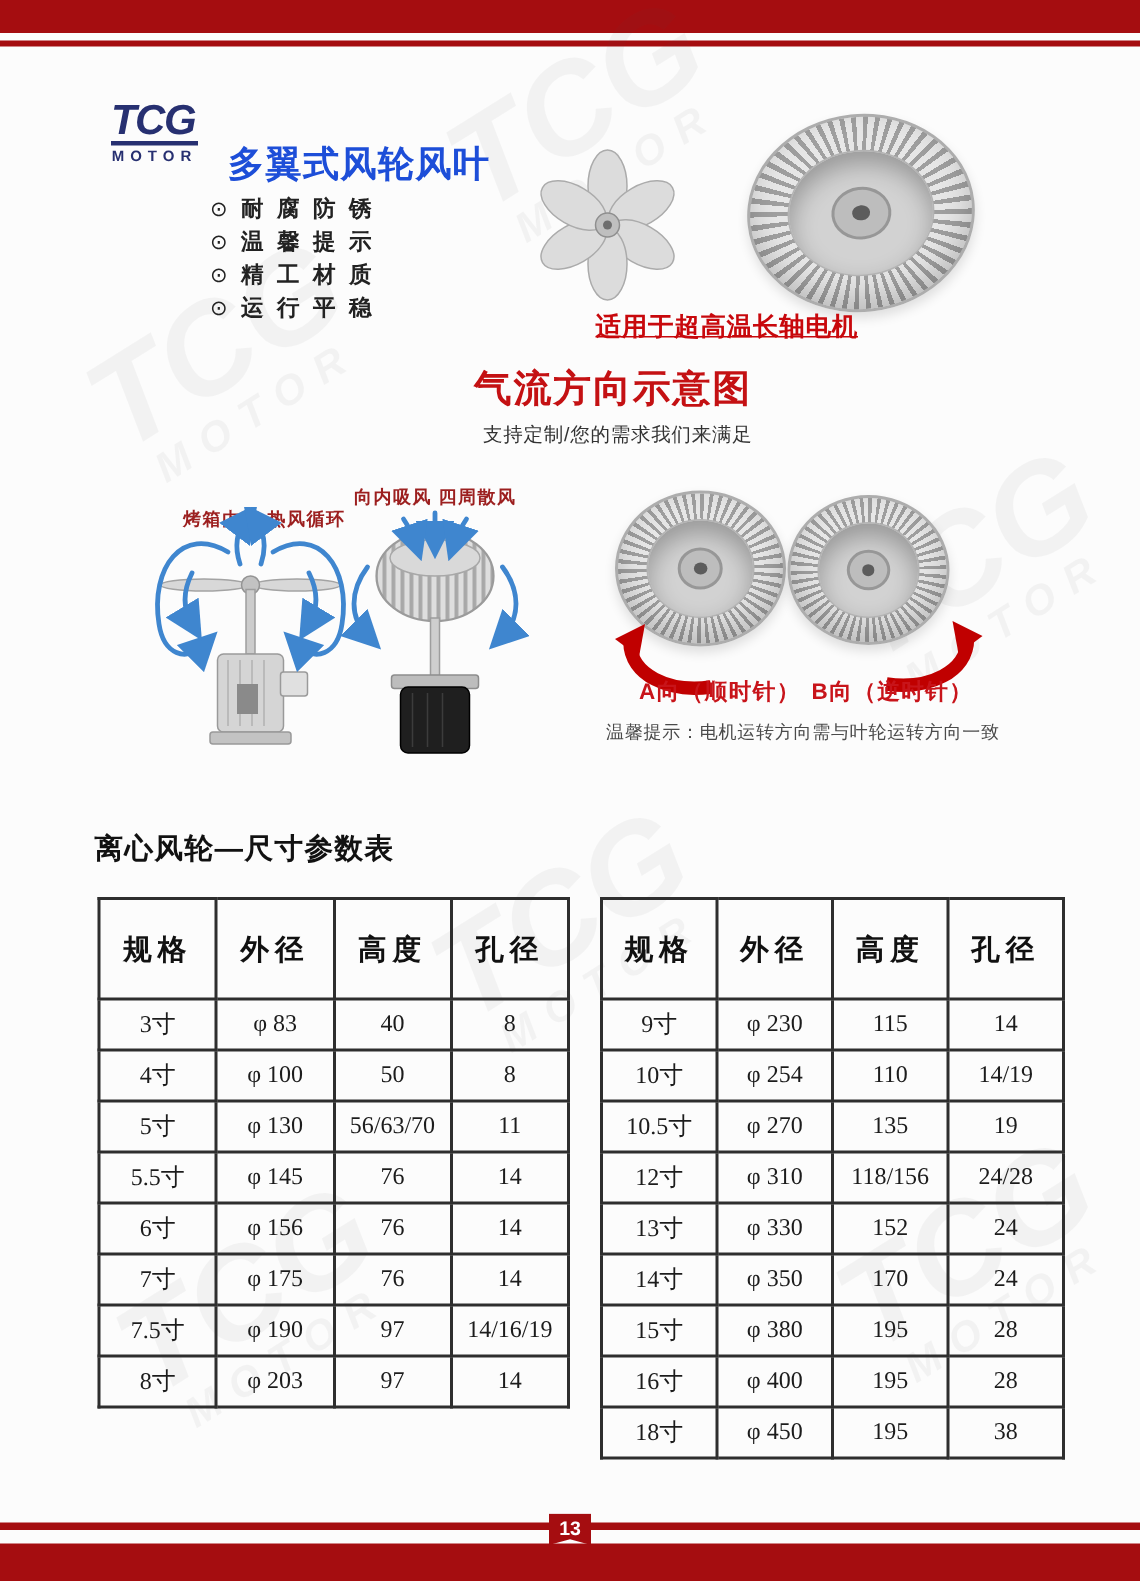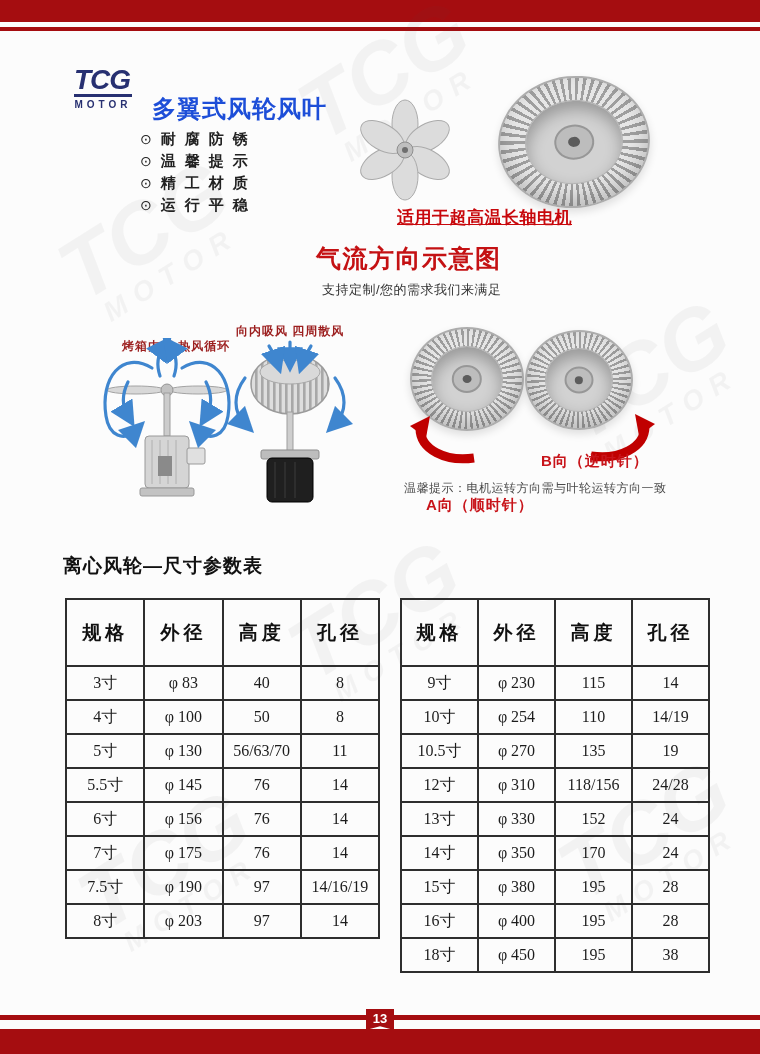--- a/index.html
+++ b/index.html
@@ -61,21 +61,21 @@
   #diag-label-2{left:225px;top:323px;margin-left:11px;}
   .motor-svg{position:absolute;}
   #motor-left{left:92px;top:338px;}
   #motor-right{left:225px;top:338px;}
 
   
   .dir-arrow{position:absolute;}
   #arrow-a{left:408px;top:412px;}
   #arrow-b{left:585px;top:410px;}
   .dir-label{position:absolute;font-size:15px;font-weight:bold;color:#c8141a;letter-spacing:1px;}
-  #dir-label-a{left:426px;top:452px;margin-top:44px;}
+  #dir-label-a{left:426px;top:452px;}
   #dir-label-b{left:541px;top:452px;}
   .note{position:absolute;left:404px;top:480px;font-size:12px;color:#4a4a4a;letter-spacing:.5px;}
 
   
   .table-title{position:absolute;left:63px;top:553px;font-size:19px;font-weight:bold;color:#111;letter-spacing:1px;}
   table.ptable{position:absolute;border-collapse:collapse;table-layout:fixed;background:transparent;}
   #table-left{left:65px;top:598px;width:315px;}
   #table-right{left:400px;top:598px;width:310px;}
   .ptable th{border:2px solid #2e2e2e;height:63px;font-size:19px;font-weight:bold;color:#111;
     letter-spacing:4px;text-align:center;}

